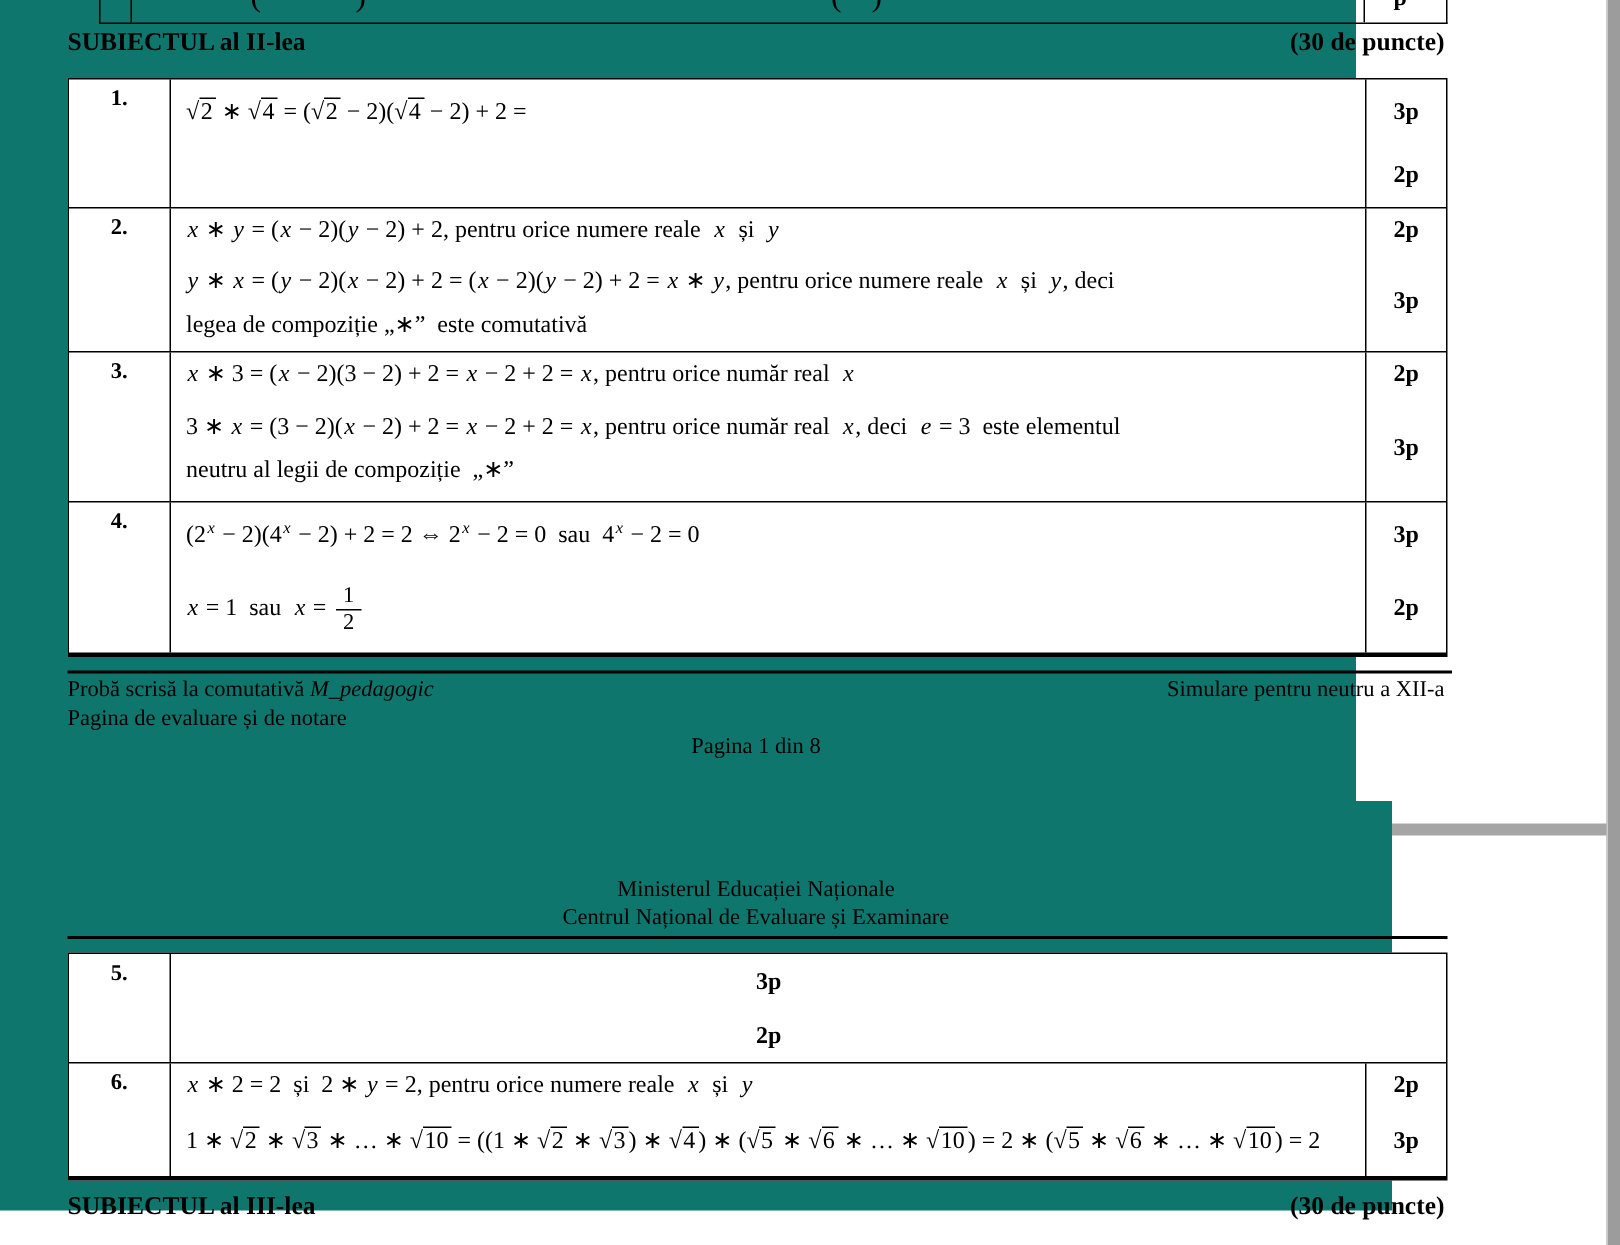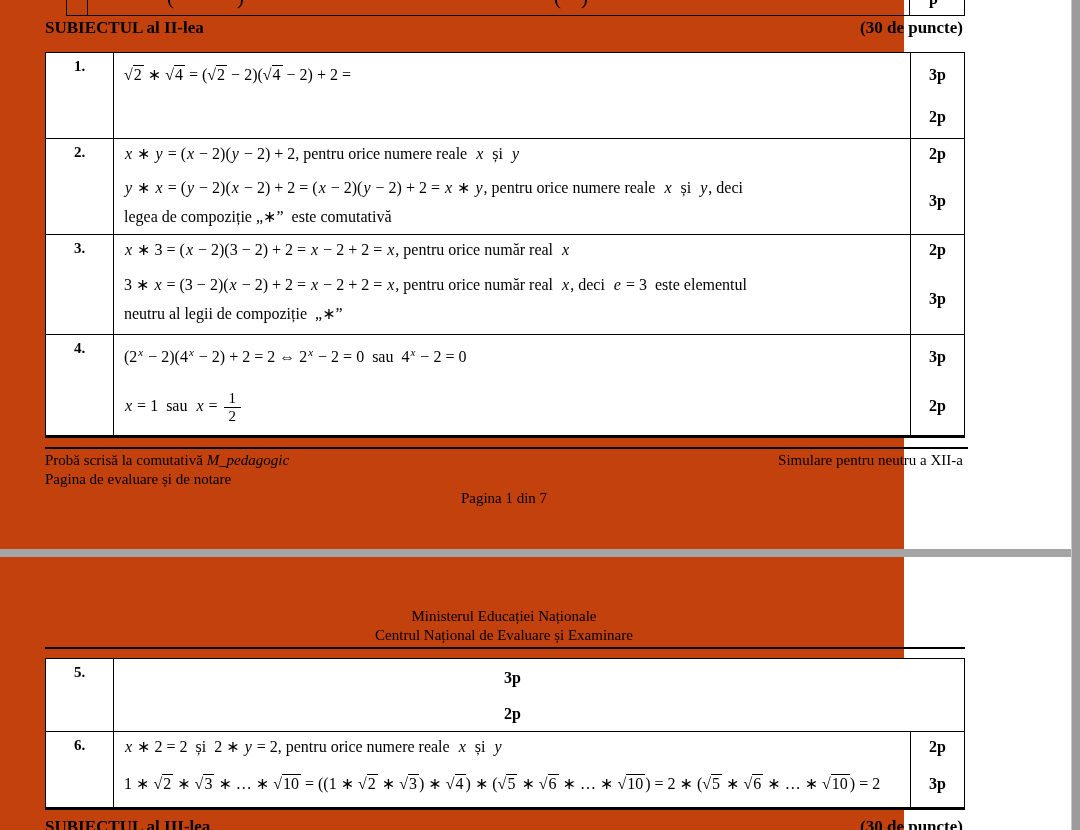--- a/index.html
+++ b/index.html
@@ -1,20 +1,20 @@
 <!DOCTYPE html>
 <html><head>
 <meta charset="utf-8">
 <style>
   html,body{margin:0;padding:0;background:#ffffff;}
   .screen{position:relative;width:1080px;height:830px;background:#ffffff;overflow:hidden;
           font-family:"Liberation Serif",serif;color:#000;}
-  .page{position:absolute;left:0;width:904px;background:#c2410c;}
+  .page{position:absolute;left:0;width:904px;background:#0f766e;}
   .page1{top:0;height:549px;}
-  .page2{top:557px;height:273px;}
+  .page2{top:534px;height:273px;padding-left:24px;}
   .band{position:absolute;left:0;top:549px;width:1080px;height:8px;background:#a5a5a5;}
   .edge-strip{position:absolute;right:0;top:0;width:8px;height:830px;background:#9c9c9c;border-left:1px solid #c9c9c9;}
 
   
   .clip-row{position:absolute;left:66px;top:0;width:897px;height:15px;overflow:hidden;
             border-left:1px solid #000;border-right:1px solid #000;border-bottom:1px solid #000;}
   .clip-row .vline{position:absolute;top:0;width:1px;height:15px;background:#000;}
   .frag{position:absolute;top:-15px;font-size:21px;}
   .fragp{position:absolute;top:-10px;font-size:16px;font-weight:bold;}
 
@@ -126,21 +126,21 @@
     </div>
 
     <div class="hr" style="top:447px"></div>
 
     <div class="footer" style="top:451px">
       <div class="f-flex">
         <span><span>Probă scrisă la comutativă </span><span class="it">M_pedagogic</span></span>
         <span>Simulare pentru neutru a XII-a</span>
       </div>
       <div>Pagina de evaluare și de notare</div>
-      <div class="center">Pagina 1 din 7</div>
+      <div class="center">Pagina 1 din 8</div>
     </div>
 
   </div>
 
   <div class="band"></div>
 
   <div class="page page2">
 
     <div class="p2head" style="top:50px">
       <div>Ministerul Educației Naționale</div>

